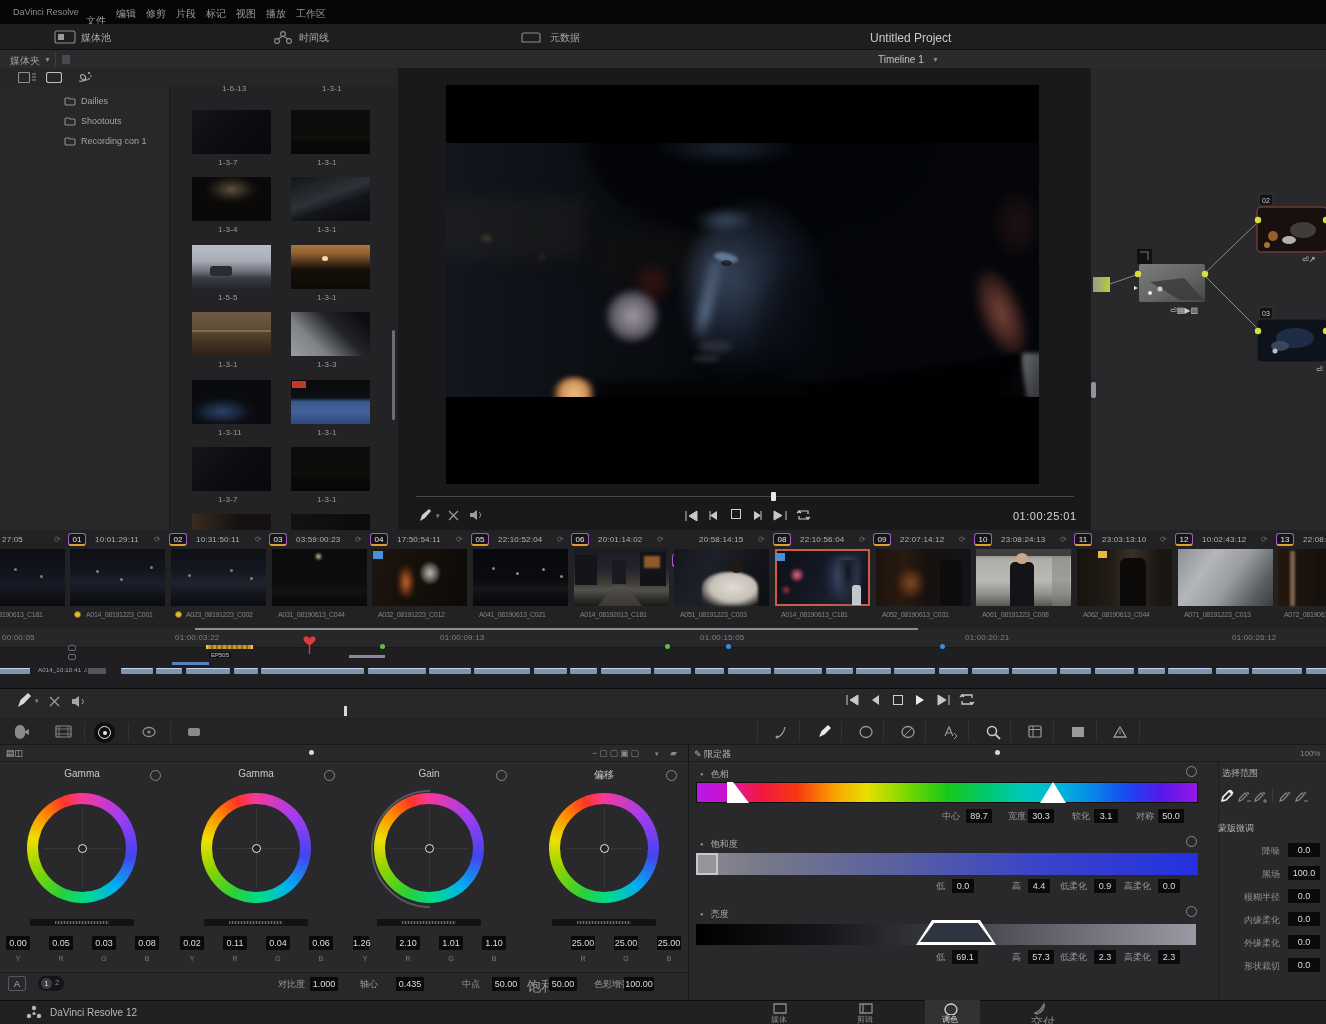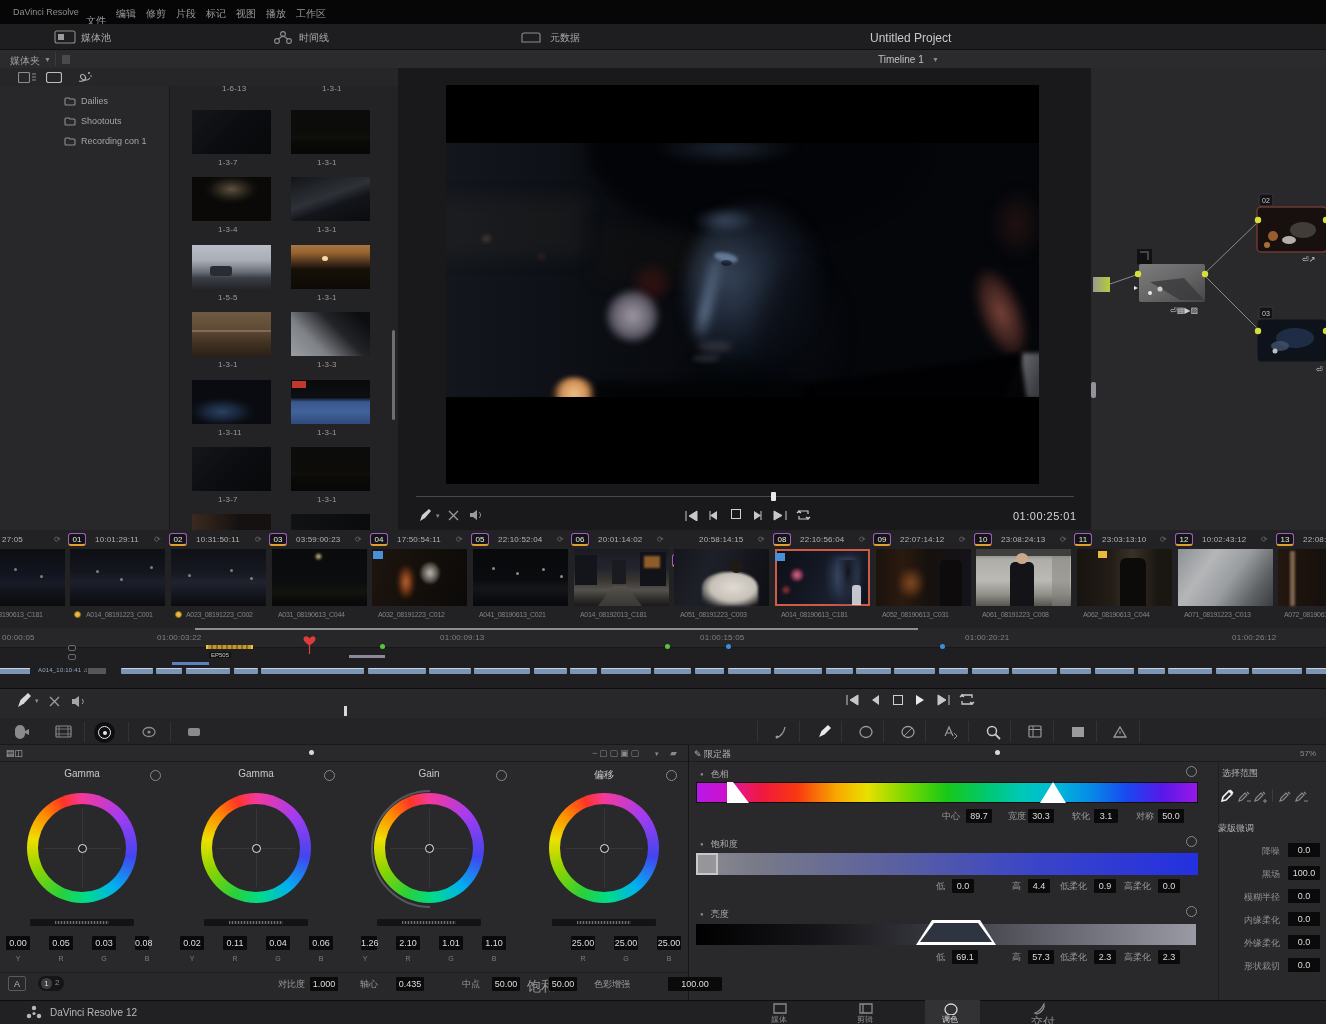--- a/index.html
+++ b/index.html
@@ -365,21 +365,21 @@
 <div class="a" style="left:1016px;top:553px;width:12px;height:11px;border-radius:50%;background:#c9a88c"></div>
 <div class="a" style="left:1052px;top:556px;width:18px;height:50px;background:rgba(130,128,122,.5)"></div>
 <div class="a" style="left:1120px;top:558px;width:26px;height:48px;background:#0c0b0a;border-radius:6px 6px 0 0"></div>
 <div class="a" style="left:1098px;top:551px;width:9px;height:7px;background:#e8b93a"></div>
 <div class="a" style="left:1290px;top:551px;width:5px;height:55px;background:rgba(215,175,135,.5);filter:blur(1px)"></div>
 
 <div class="a" style="left:0;top:628px;width:1326px;height:60px;background:#1f1f22"></div>
 <div class="a" style="left:0;top:628px;width:1326px;height:20px;background:#27272a;border-bottom:1px solid #18181a"></div>
 <div class="a" style="left:195px;top:628px;width:723px;height:2px;background:#8e8e90"></div>
 <div class="a tc" style="left:2px;top:633px;color:#808083">00:00:05</div>
-<div class="a tc" style="left:157px;top:633px;color:#808083">01:00:03:22</div>
+<div class="a tc" style="left:175px;top:633px;color:#808083">01:00:03:22</div>
 <div class="a tc" style="left:440px;top:633px;color:#808083">01:00:09:13</div>
 <div class="a tc" style="left:700px;top:633px;color:#808083">01:00:15:05</div>
 <div class="a tc" style="left:965px;top:633px;color:#808083">01:00:20:21</div>
 <div class="a tc" style="left:1232px;top:633px;color:#808083">01:00:26:12</div>
 <div class="a" style="left:206px;top:645px;width:47px;height:4px;background:repeating-linear-gradient(90deg,#c8962e 0 3px,#8a6a22 3px 5px);border-left:2px solid #e8c43a;border-right:2px solid #e8c43a"></div>
 <div class="a" style="left:209px;top:652px;color:#c8c8c8;font-size:6px;background:#111;padding:0 2px">EP505</div>
 <svg class="a" style="left:302px;top:632px" width="15" height="24">
     <path d="M7.5 6.5C6 3.2 1.5 3.4 1.5 7c0 2.6 4 5 6 6.6 2-1.6 6-4 6-6.6 0-3.6-4.5-3.8-6 .0z" fill="#dd3c3c"></path>
     <path d="M7.5 13v9" stroke="#dd3c3c" stroke-width="1.3"></path>
   </svg>
@@ -522,36 +522,36 @@
 <div class="a" style="left:0;top:745px;width:1326px;height:255px;background:#29292c"></div>
 <div class="a" style="left:0;top:745px;width:1326px;height:17px;background:#29292c;border-bottom:1px solid #1c1c1e"></div>
 <div class="a" style="left:688px;top:745px;width:1px;height:255px;background:#161618"></div>
 <div class="a" style="left:6px;top:748px;color:#b5b5b5;font-size:9px">▤◫</div>
 <div class="a" style="left:309px;top:750px;width:5px;height:5px;border-radius:50%;background:#d8d8d8"></div>
 <div class="a" style="left:592px;top:748px;color:#8a8a8a;font-size:9px;letter-spacing:2px">−▢▢▣▢</div>
 <div class="a" style="left:655px;top:750px;color:#8a8a8a;font-size:7px">▾</div>
 <div class="a" style="left:670px;top:748px;color:#8a8a8a;font-size:9px">▰</div>
 <div class="a" style="left:694px;top:748px;color:#b5b5b5;font-size:9px">✎ 限定器</div>
 <div class="a" style="left:995px;top:750px;width:5px;height:5px;border-radius:50%;background:#d8d8d8"></div>
-<div class="a" style="left:1300px;top:749px;color:#8a8a8a;font-size:8px">57%</div>
+<div class="a" style="left:1300px;top:749px;color:#8a8a8a;font-size:8px">100%</div>
 <div class="a" style="left:57px;top:768px;width:50px;text-align:center;color:#c8c8c8;font-size:10px">Gamma</div>
 <div class="rst" style="left:150px;top:770px"></div>
 <div class="wheelring" style="left:27px;top:793px;width:110px;height:110px"></div>
 <div class="wheelin cross" style="left:38px;top:804px;width:88px;height:88px"></div>
 <div class="cdot" style="left:77.5px;top:843.5px"></div>
 <div class="mbar" style="left:30px;top:919px;width:104px">
     <i></i>
   </div>
 <div class="nb" style="left:6px;top:936px;width:24px">0.00</div>
 <div class="chan" style="left:6px;top:955px">Y</div>
 <div class="nb" style="left:49px;top:936px;width:24px">0.05</div>
 <div class="chan" style="left:49px;top:955px">R</div>
 <div class="nb" style="left:92px;top:936px;width:24px">0.03</div>
 <div class="chan" style="left:92px;top:955px">G</div>
-<div class="nb" style="left:135px;top:936px;width:14px">0.08</div>
+<div class="nb" style="left:135px;top:936px;width:24px">0.08</div>
 <div class="chan" style="left:135px;top:955px">B</div>
 <div class="a" style="left:231px;top:768px;width:50px;text-align:center;color:#c8c8c8;font-size:10px">Gamma</div>
 <div class="rst" style="left:324px;top:770px"></div>
 <div class="wheelring" style="left:201px;top:793px;width:110px;height:110px"></div>
 <div class="wheelin cross" style="left:212px;top:804px;width:88px;height:88px"></div>
 <div class="cdot" style="left:251.5px;top:843.5px"></div>
 <div class="mbar" style="left:204px;top:919px;width:104px">
     <i></i>
   </div>
 <div class="nb" style="left:180px;top:936px;width:24px">0.02</div>
@@ -563,21 +563,21 @@
 <div class="nb" style="left:309px;top:936px;width:24px">0.06</div>
 <div class="chan" style="left:309px;top:955px">B</div>
 <div class="a" style="left:404px;top:768px;width:50px;text-align:center;color:#c8c8c8;font-size:10px">Gain</div>
 <div class="rst" style="left:496px;top:770px"></div>
 <div class="wheelring" style="left:374px;top:793px;width:110px;height:110px"></div>
 <div class="wheelin cross" style="left:385px;top:804px;width:88px;height:88px"></div>
 <div class="cdot" style="left:424.5px;top:843.5px"></div>
 <div class="mbar" style="left:377px;top:919px;width:104px">
     <i></i>
   </div>
-<div class="nb" style="left:361px;top:936px;width:16px">1.26</div>
+<div class="nb" style="left:353px;top:936px;width:16px">1.26</div>
 <div class="chan" style="left:353px;top:955px">Y</div>
 <div class="nb" style="left:396px;top:936px;width:24px">2.10</div>
 <div class="chan" style="left:396px;top:955px">R</div>
 <div class="nb" style="left:439px;top:936px;width:24px">1.01</div>
 <div class="chan" style="left:439px;top:955px">G</div>
 <div class="nb" style="left:482px;top:936px;width:24px">1.10</div>
 <div class="chan" style="left:482px;top:955px">B</div>
 <div class="a" style="left:579px;top:768px;width:50px;text-align:center;color:#c8c8c8;font-size:10px">偏移</div>
 <div class="rst" style="left:666px;top:770px"></div>
 <div class="wheelring" style="left:549px;top:793px;width:110px;height:110px"></div>
@@ -602,21 +602,21 @@
 <div class="a" style="left:55px;top:978px;color:#8a8a8a;font-size:8px">2</div>
 <div class="a" style="left:278px;top:978px;color:#9a9a9a;font-size:9px">对比度</div>
 <div class="nb" style="left:310px;top:977px;width:28px">1.000</div>
 <div class="a" style="left:360px;top:978px;color:#9a9a9a;font-size:9px">轴心</div>
 <div class="nb" style="left:396px;top:977px;width:28px">0.435</div>
 <div class="a" style="left:462px;top:978px;color:#9a9a9a;font-size:9px">中点</div>
 <div class="nb" style="left:492px;top:977px;width:28px">50.00</div>
 <div class="a" style="left:527px;top:978px;color:#9a9a9a;font-size:14px">饱和</div>
 <div class="nb" style="left:549px;top:977px;width:28px">50.00</div>
 <div class="a" style="left:594px;top:978px;color:#9a9a9a;font-size:9px">色彩增强</div>
-<div class="nb" style="left:668px;top:977px;width:54px">100.00</div>
+<div class="nb" style="left:624px;top:977px;width:30px">100.00</div>
 <div class="qlabel" style="left:700px;top:768px">色相</div>
 <div class="rst" style="left:1186px;top:766px"></div>
 <div class="a" style="left:696px;top:782px;width:502px;height:21px;background:linear-gradient(90deg,#b818e8 0%,#cf10c8 6.5%,#e8187a 9%,#f01840 13%,#f83810 20%,#f8a800 28%,#e8e000 34%,#78d800 42%,#18c818 50%,#00c870 58%,#00c8b8 65%,#00b8d8 72%,#0888e8 79%,#1848f0 86%,#5818e8 93%,#9818e8 100%);border:1px solid #0e0e0e"></div>
 <svg class="a" style="left:727px;top:782px" width="22" height="21">
     <path d="M0 0h6L22 21H0z" fill="#fff"></path>
     <path d="M6 0h16v21H22z" fill="none"></path>
   </svg>
 <svg class="a" style="left:1040px;top:782px" width="26" height="21">
     <path d="M13 0L26 21H0z" fill="#fff"></path>
   </svg>

